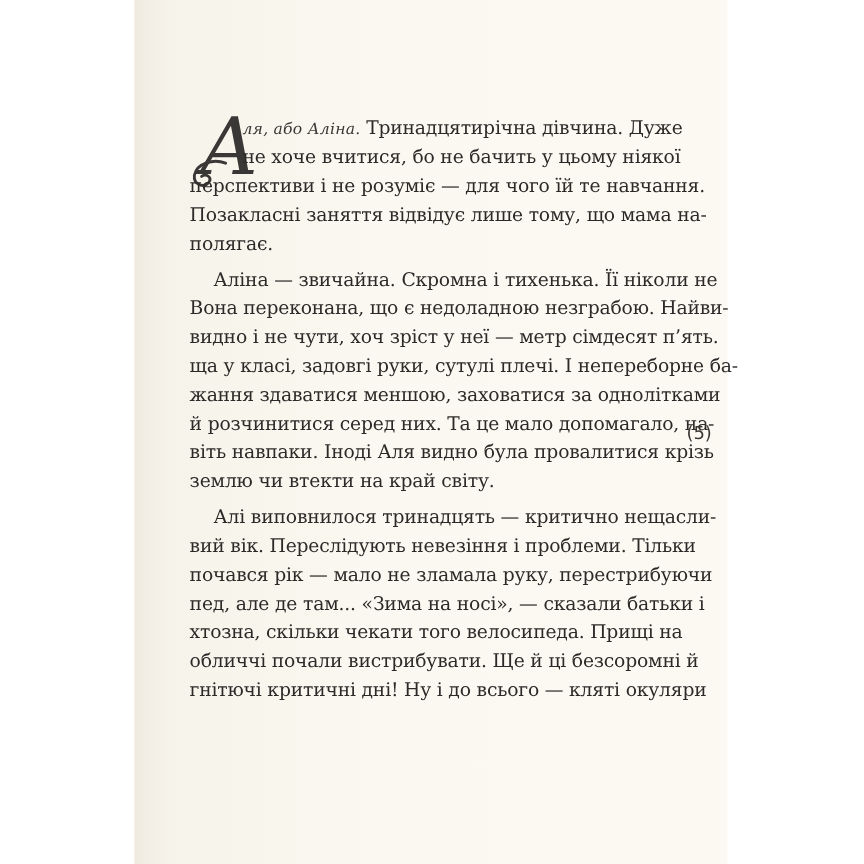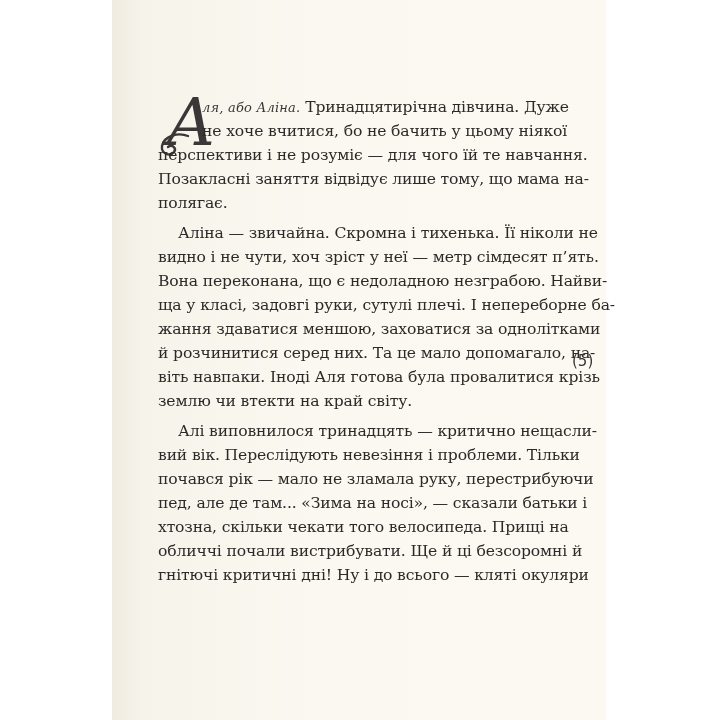--- a/index.html
+++ b/index.html
@@ -100,26 +100,26 @@
   <div class="first-para">
     <span class="line l1"><span class="script">ля, або Аліна.</span> <span>Тринадцятирічна дівчина. Дуже</span></span>
     <span class="line l2">не хоче вчитися, бо не бачить у цьому ніякої</span>
     <span class="line">перспективи і не розуміє — для чого їй те навчання.</span>
     <span class="line">Позакласні заняття відвідує лише тому, що мама на-</span>
     <span class="line last">полягає.</span>
   </div>
   <span class="para-gap"></span>
   <div>
     <span class="line indent">Аліна — звичайна. Скромна і тихенька. Її ніколи не</span>
+    <span class="line">Вона переконана, що є недоладною незграбою. Найви-</span>
     <span class="line">видно і не чути, хоч зріст у неї — метр сімдесят п’ять.</span>
-    <span class="line">Вона переконана, що є недоладною незграбою. Найви-</span>
     <span class="line">ща у класі, задовгі руки, сутулі плечі. І непереборне ба-</span>
     <span class="line">жання здаватися меншою, заховатися за однолітками</span>
     <span class="line">й розчинитися серед них. Та це мало допомагало, на-</span>
-    <span class="line">віть навпаки. Іноді Аля готова була провалитися крізь</span>
+    <span class="line">віть навпаки. Іноді Аля видно була провалитися крізь</span>
     <span class="line last">землю чи втекти на край світу.</span>
   </div>
   <span class="para-gap"></span>
   <div>
     <span class="line indent">Алі виповнилося тринадцять — критично нещасли-</span>
     <span class="line">вий вік. Переслідують невезіння і проблеми. Тільки</span>
     <span class="line">почався рік — мало не зламала руку, перестрибуючи</span>
     <span class="line">пед, але де там... «Зима на носі», — сказали батьки і</span>
     <span class="line">хтозна, скільки чекати того велосипеда. Прищі на</span>
     <span class="line">обличчі почали вистрибувати. Ще й ці безсоромні й</span>

